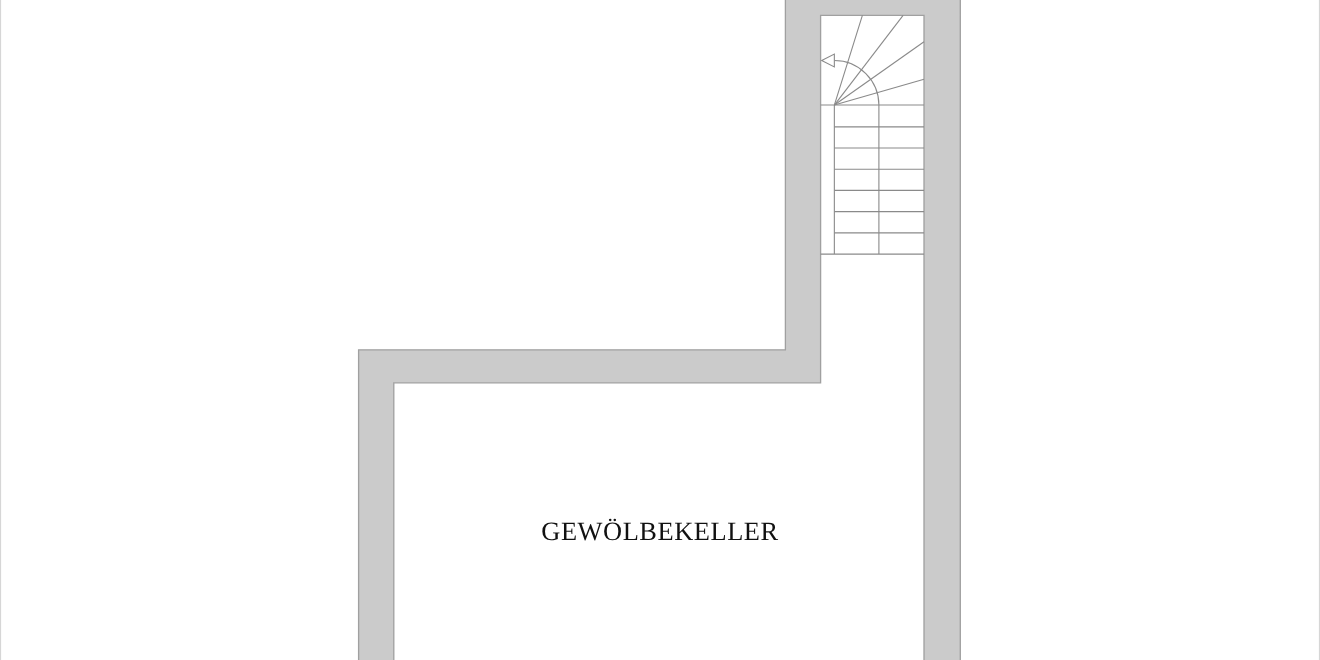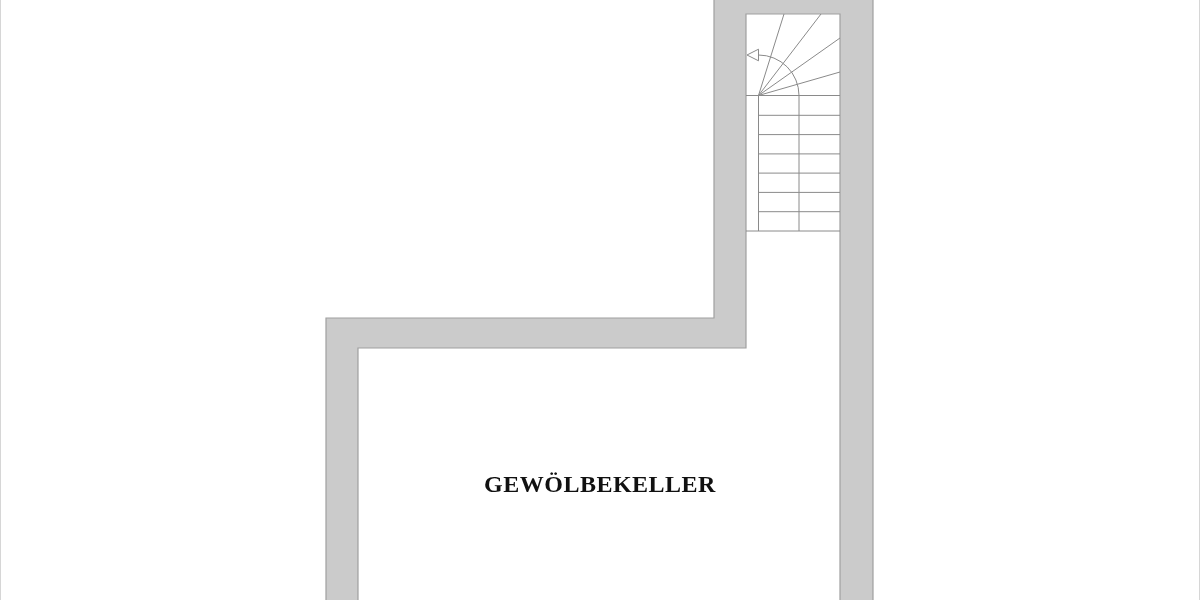--- a/index.html
+++ b/index.html
@@ -33,21 +33,21 @@
   .stairs {
     stroke-width: 1;
     fill: none;
   }
   .room-label {
     position: absolute;
     left: 358px;
     top: 471px;
     width: 482px;
     text-align: center;
-    font-weight: 700;
+    font-weight: 400;
     font-size: 24px;
     letter-spacing: 0.5px;
     color: #111111;
     white-space: nowrap;
   }
 </style>
 </head>
 <body>
 
 <div class="plan">

